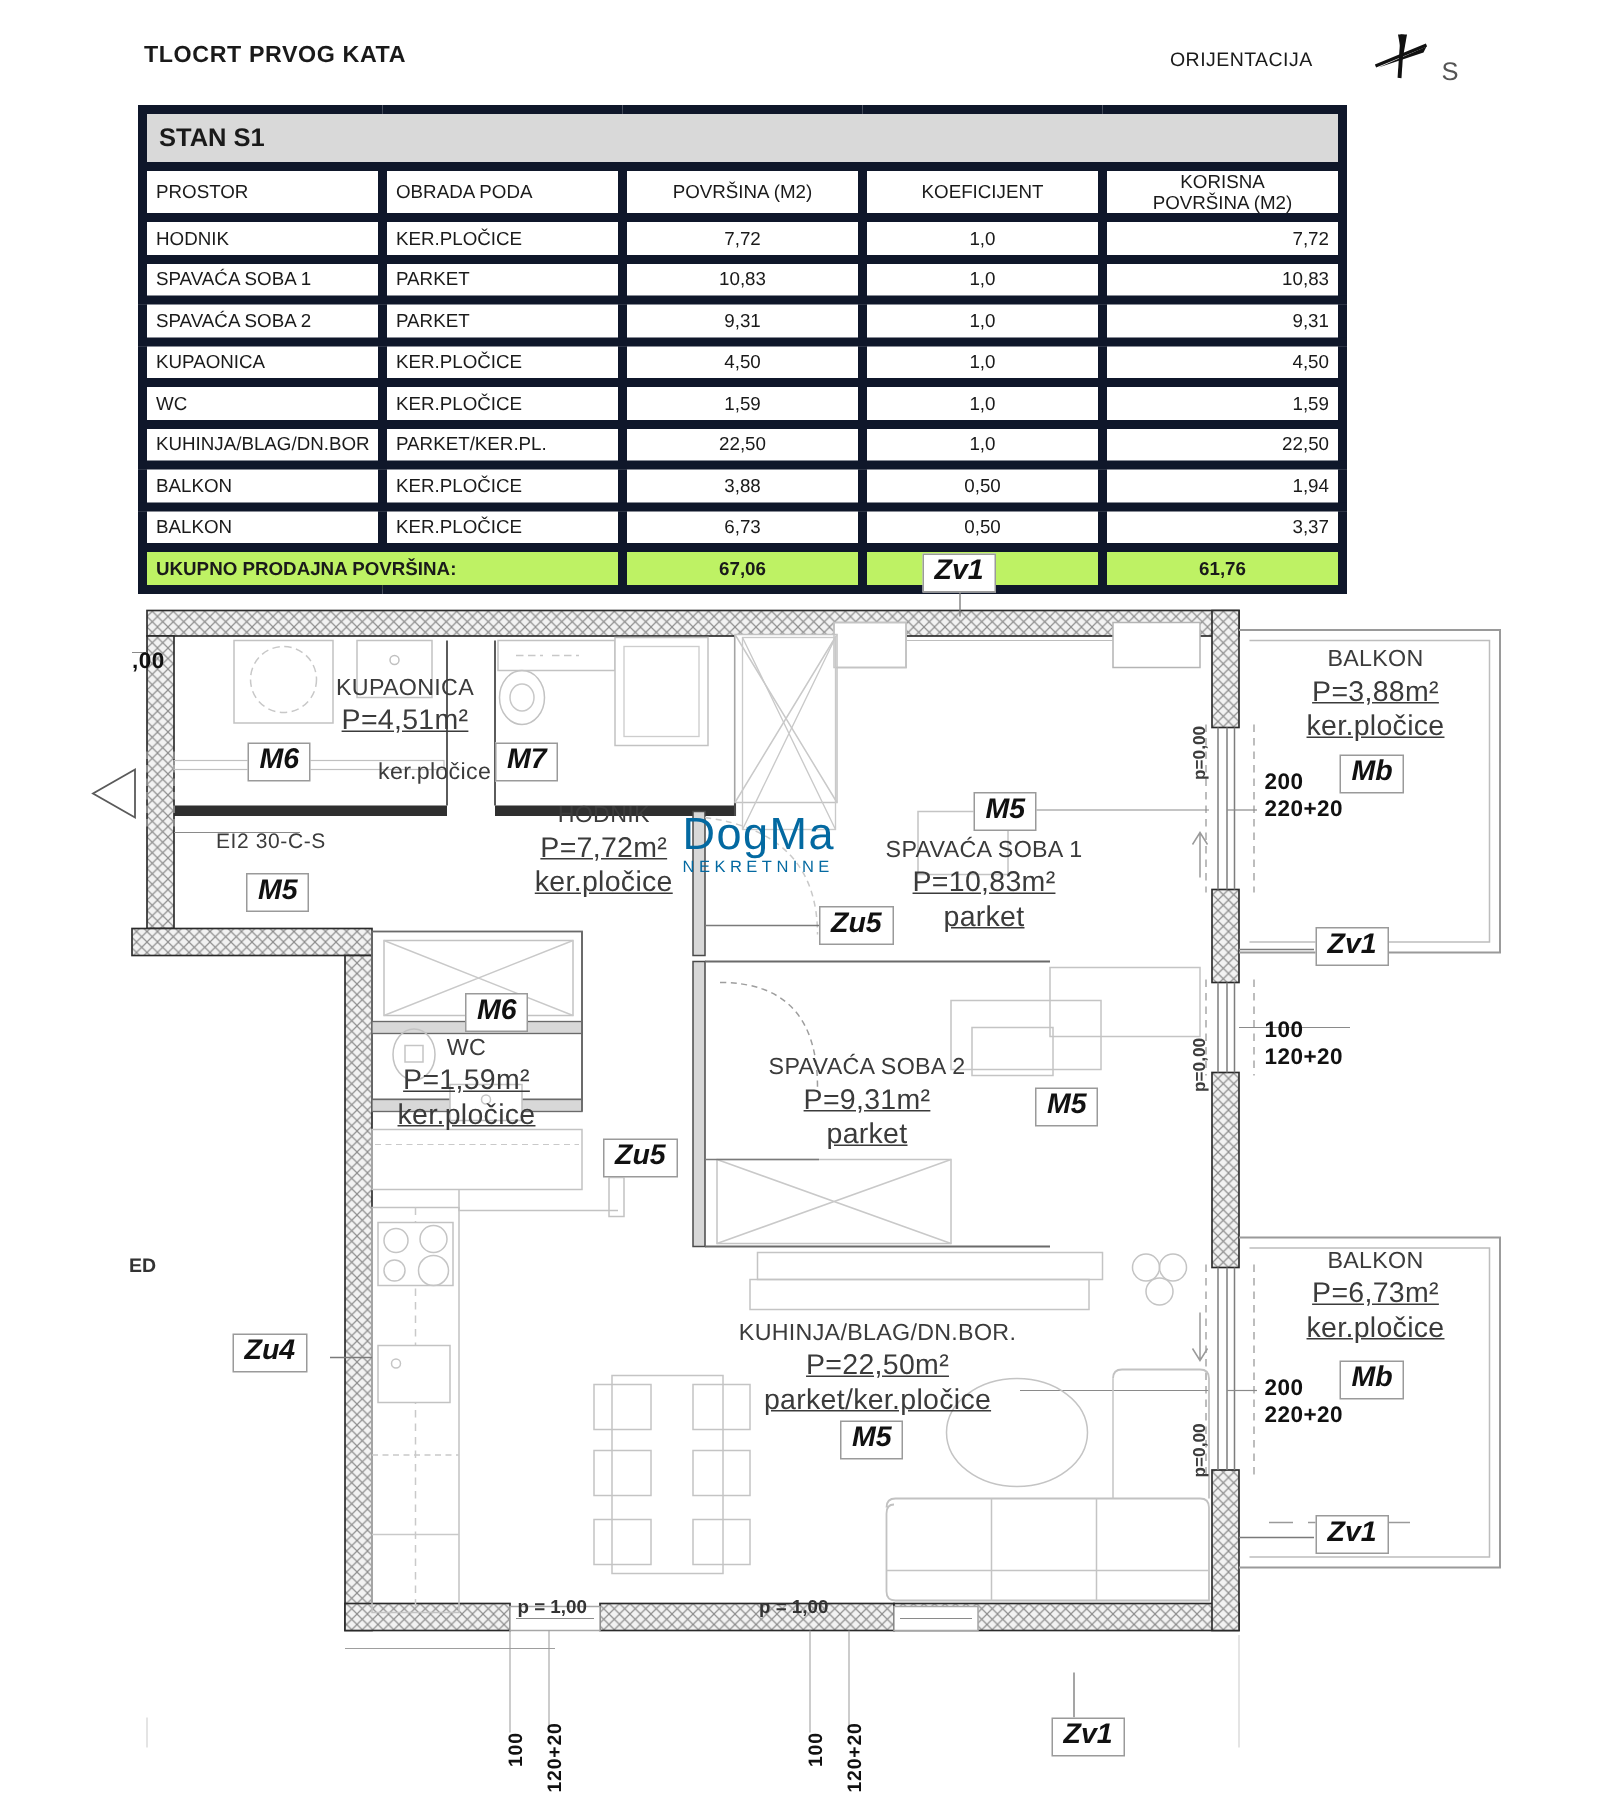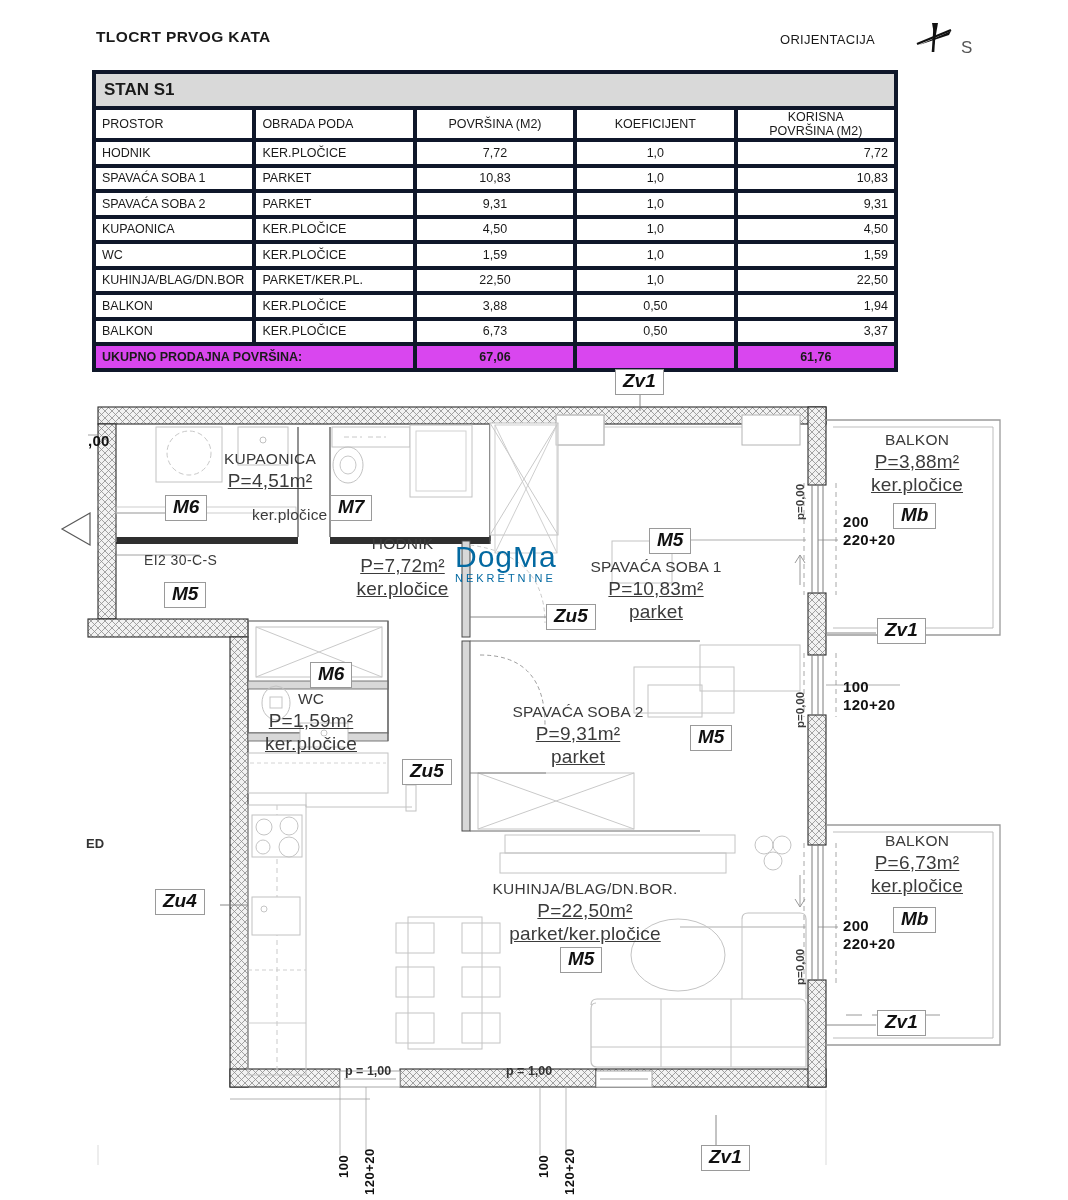--- a/index.html
+++ b/index.html
@@ -23,35 +23,35 @@
   .compass-s{
     position:absolute;left:56px;top:24px;font-size:17px;color:#555;
   }
 
   
   .tbl{
     position:absolute;left:92px;top:70px;width:806px;
     border-collapse:collapse;table-layout:fixed;
     font-size:12.5px;
   }
-  .tbl td,.tbl th{border:4px solid #0f172a;padding:0;}
+  .tbl td,.tbl th{border:6px solid #0f172a;padding:0;}
   .tbl .bandrow td{
     background:#d9d9d9;height:32px;
     font-size:17px;font-weight:bold;padding-left:8px;
     border-bottom:2px solid #000;
   }
   .tbl tbody td{height:21.5px;padding:0 6px;}
   .c-prostor{width:242px;text-align:left;}
   .c-obrada{width:200px;text-align:left;}
   .c-povr{width:132px;text-align:center;}
   .c-koef{width:112px;text-align:center;}
   .c-kor{width:120px;text-align:right;}
   .th-kor{text-align:center;}
   .totrow td{
-    background:#d946ef;font-weight:bold;height:26px;
+    background:#bef264;font-weight:bold;height:26px;
     border-top:2px solid #000;
   }
   .totrow .t-label{text-align:left;padding-left:6px;}
   .totrow .t-p{text-align:center;}
   .totrow .t-k{text-align:center;}
 
   
   .plan{position:absolute;left:0;top:355px;width:1068px;height:845px;}
   .plan svg{position:absolute;left:0;top:0;}
 

